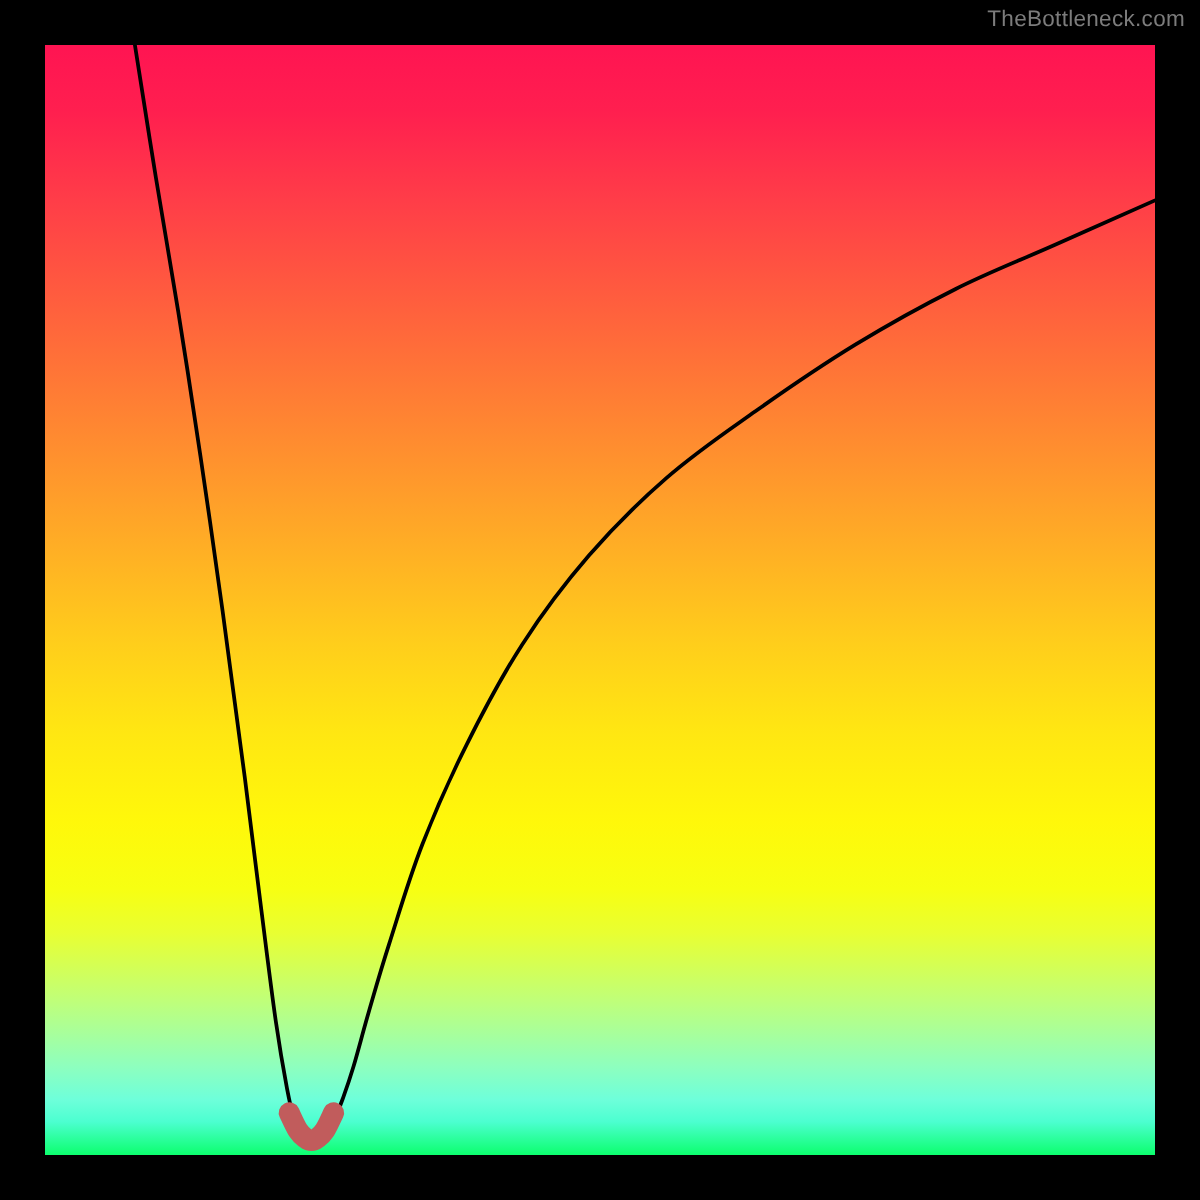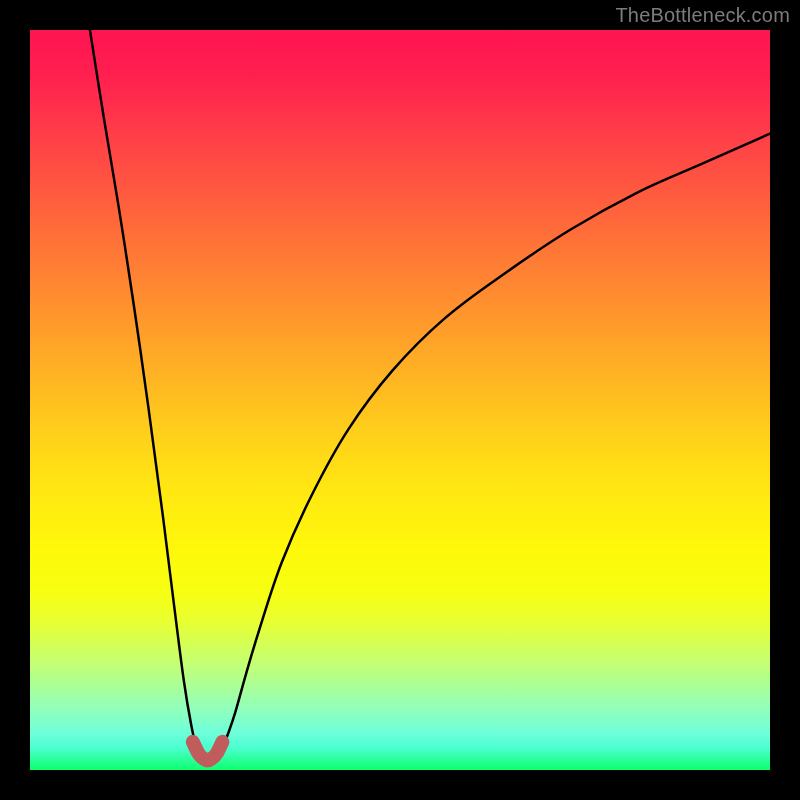--- a/index.html
+++ b/index.html
@@ -57,21 +57,21 @@
     inset: 0;
     width: 740px;
     height: 740px;
     overflow: visible;
   }
   .watermark {
     position: absolute;
     top: 4px;
     right: 10px;
     font-family: Arial, Helvetica, sans-serif;
-    font-size: 20px;
+    font-size: 15px;
     color: #7c7c7c;
     letter-spacing: 0.2px;
   }
 </style>
 </head>
 <body>
 
 <div class="frame">
   <div class="watermark">TheBottleneck.com</div>
 

